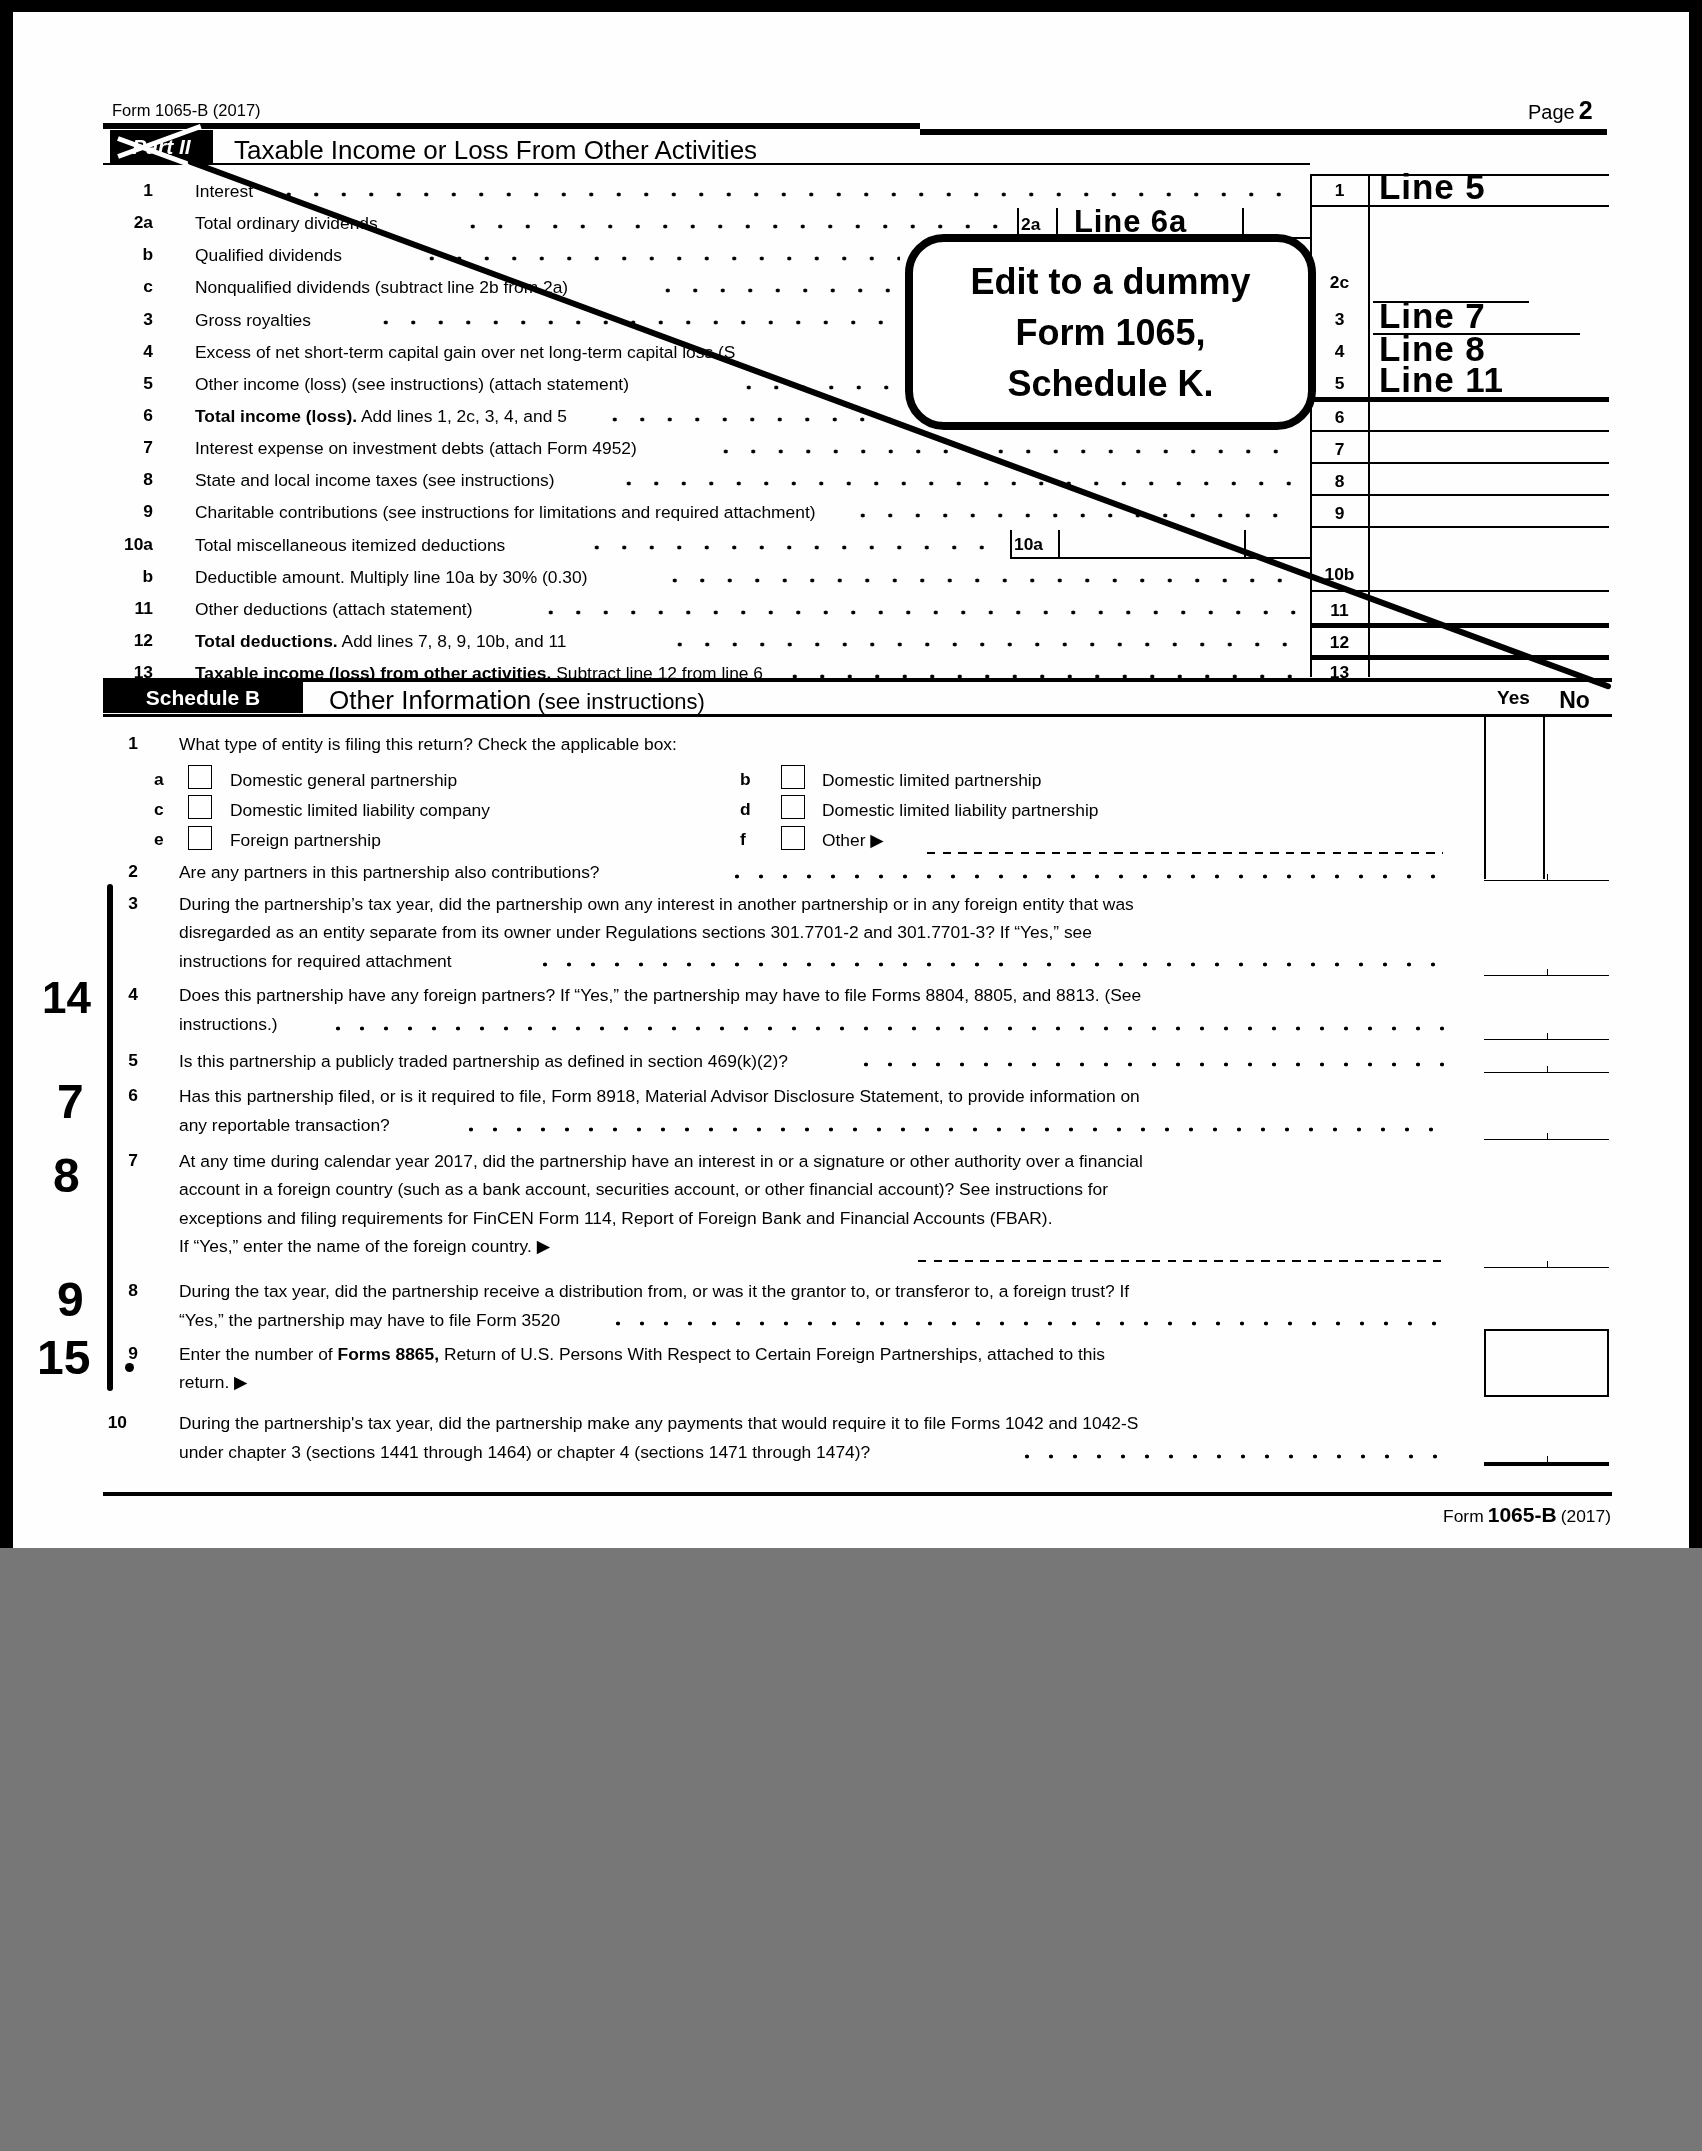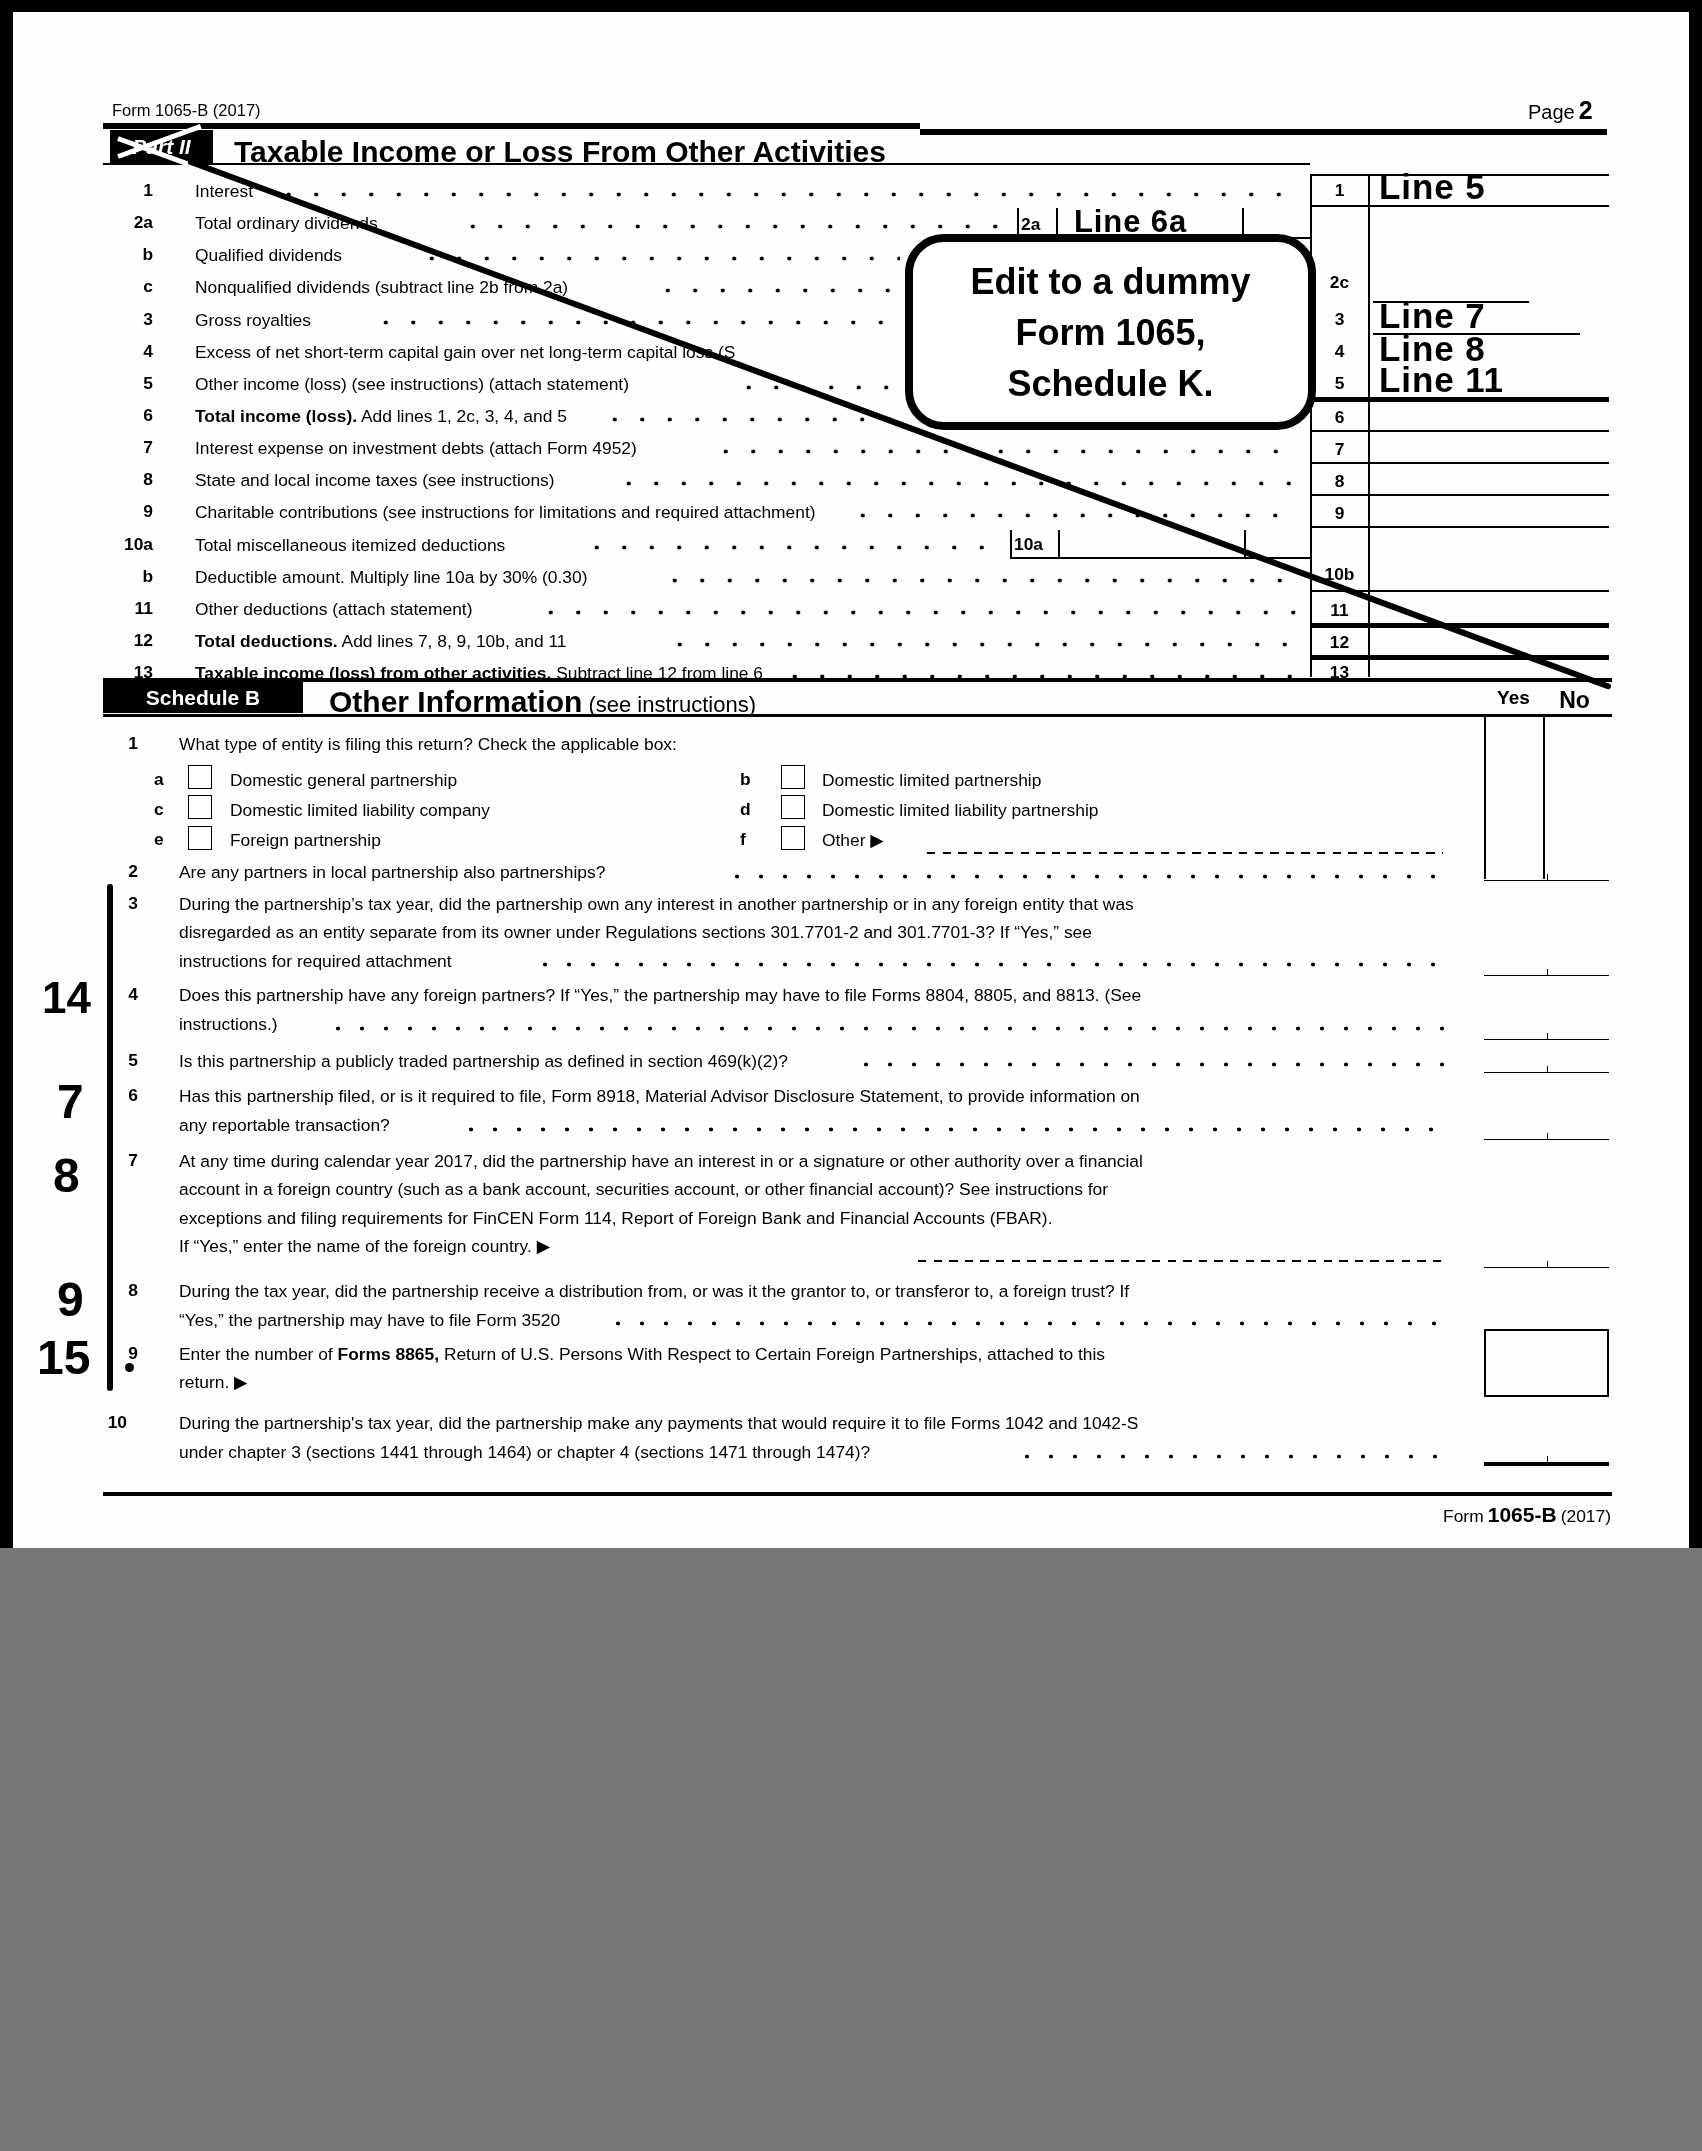--- a/index.html
+++ b/index.html
@@ -13,21 +13,21 @@
   .dots{position:absolute;height:4.6px;background-image:radial-gradient(circle,#000 1.7px,transparent 2px);
         background-size:27.5px 4.6px;background-repeat:repeat-x;}
   .dash{position:absolute;height:1.8px;
         background:repeating-linear-gradient(90deg,#000 0 8.3px,transparent 8.3px 15.6px);}
   .cb{position:absolute;width:22px;height:22px;border:1.8px solid #000;background:#fff;}
   .ans{position:absolute;width:125px;height:9.2px;border-bottom:1.8px solid #000;}
   .ans::after{content:"";position:absolute;left:50%;bottom:0;width:1.8px;height:6.4px;background:#000;}
   .ans.thick{border-bottom-width:4.6px;}
   .blackbar{position:absolute;background:#000;color:#fff;display:flex;align-items:center;
         justify-content:center;font-weight:bold;font-size:21px;}
-  .sectitle{font-size:30px;font-weight:bold;white-space:nowrap;}
+  .sectitle{font-size:26px;font-weight:normal;white-space:nowrap;}
   .hand{position:absolute;font-weight:bold;white-space:nowrap;letter-spacing:0.9px;}
   .rnum{position:absolute;left:1310px;width:59px;text-align:center;font-size:17.4px;font-weight:bold;}
   .callout{position:absolute;left:905px;top:234px;width:395px;height:180px;background:#fff;
         border:8.3px solid #000;border-radius:39px;display:flex;flex-direction:column;
         align-items:center;justify-content:center;z-index:6;}
   .callout div{font-size:36px;font-weight:bold;line-height:51px;white-space:nowrap;}
   .frame{position:absolute;left:0;top:0;width:1703px;height:2152px;border:solid #000;
         border-width:12px 14.7px 20px 13px;box-sizing:border-box;pointer-events:none;z-index:9;}
   .diag{position:absolute;height:6.4px;background:#000;transform-origin:0 50%;border-radius:3.7px;z-index:5;}
   .penstroke{position:absolute;background:#000;border-radius:3.7px;z-index:7;}
@@ -188,21 +188,21 @@
   <div class="abs t" style="left:822px;top:799px;">Domestic limited liability partnership</div>
   <div class="abs b" style="left:154px;top:829px;font-size:17.4px;">e</div>
   <div class="cb" style="left:188px;top:826px;"></div>
   <div class="abs t" style="left:230px;top:829px;">Foreign partnership</div>
   <div class="abs b" style="left:740px;top:829px;font-size:17.4px;">f</div>
   <div class="cb" style="left:781px;top:826px;"></div>
   <div class="abs t" style="left:822px;top:829px;">Other ▶</div>
   <div class="dash" style="left:927px;top:852px;width:516px;"></div>
 
   <div class="abs item" style="left:72px;top:861px;">2</div>
-  <div class="abs t" style="left:179px;top:861px;">Are any partners in local partnership also partnerships?</div>
+  <div class="abs t" style="left:179px;top:861px;">Are any partners in this partnership also contributions?</div>
   <div class="dots" style="left:725px;top:874px;width:718px;background-size:24px 4.6px;"></div>
   <div class="ans" style="left:1484px;top:871px;"></div>
 
   <div class="abs item" style="left:72px;top:893px;">3</div>
   <div class="abs t" style="left:179px;top:893px;">During the partnership’s tax year, did the partnership own any interest in another partnership or in any foreign  entity that was</div>
   <div class="abs t" style="left:179px;top:921px;">disregarded as an entity separate from its owner under Regulations sections 301.7701-2 and 301.7701-3? If “Yes,” see</div>
   <div class="abs t" style="left:179px;top:950px;">instructions for required attachment</div>
   <div class="dots" style="left:533px;top:962px;width:911px;background-size:24px 4.6px;"></div>
   <div class="ans" style="left:1484px;top:966px;"></div>
 

